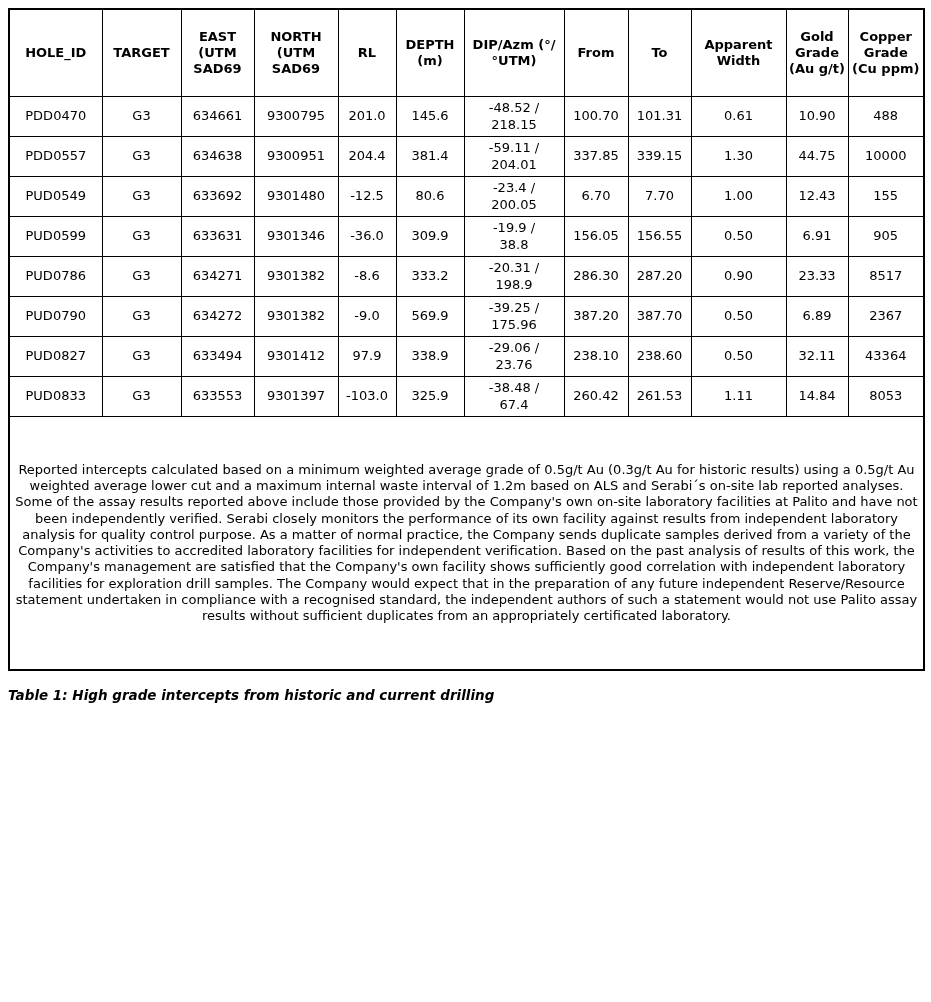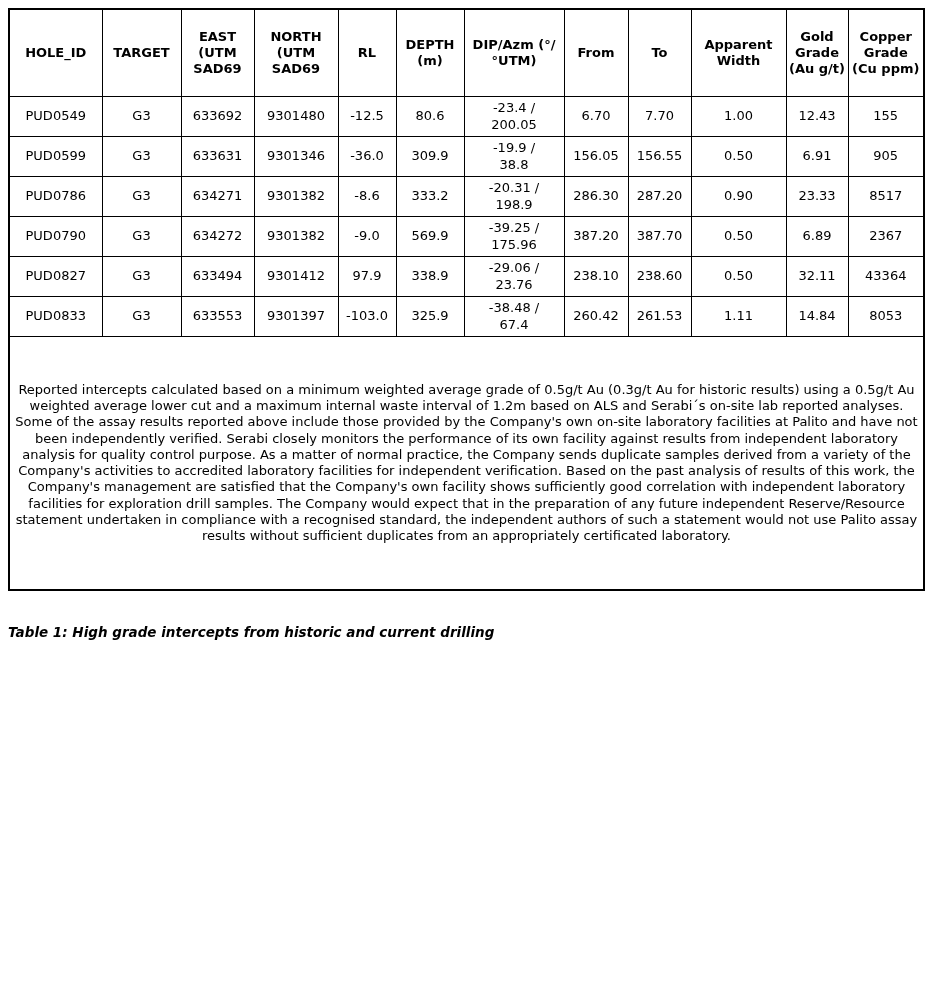--- a/index.html
+++ b/index.html
@@ -43,21 +43,21 @@
     height: 250px;
     vertical-align: top;
     text-align: center;
     padding: 28px 6px 8px 6px;
     font-size: 13.5px;
     line-height: 1.43;
     white-space: normal;
     margin-left: 28px;
   }
   .caption {
-    margin-top: 33px;
+    margin-top: 16px;
     font-size: 13.5px;
     font-weight: bold;
     font-style: italic;
     text-align: left;
   }
   
   col.c0  { width: 93px; }
   col.c1  { width: 79px; }
   col.c2  { width: 73px; }
   col.c3  { width: 84px; }
@@ -99,20 +99,50 @@
         <th>DIP/Azm (°/°UTM)</th>
         <th>From</th>
         <th>To</th>
         <th>Apparent Width</th>
         <th>Gold Grade (Au g/t)</th>
         <th>Copper Grade (Cu ppm)</th>
       </tr>
   </thead>
   <tbody class="rows">
       <tr>
+        <td>PDD0470</td>
+        <td>G3</td>
+        <td>634661</td>
+        <td>9300795</td>
+        <td>201.0</td>
+        <td>145.6</td>
+        <td>-48.52 /
+218.15</td>
+        <td>100.70</td>
+        <td>101.31</td>
+        <td>0.61</td>
+        <td>10.90</td>
+        <td>488</td>
+      </tr>
+      <tr>
+        <td>PDD0557</td>
+        <td>G3</td>
+        <td>634638</td>
+        <td>9300951</td>
+        <td>204.4</td>
+        <td>381.4</td>
+        <td>-59.11 /
+204.01</td>
+        <td>337.85</td>
+        <td>339.15</td>
+        <td>1.30</td>
+        <td>44.75</td>
+        <td>10000</td>
+      </tr>
+      <tr>
         <td>PUD0549</td>
         <td>G3</td>
         <td>633692</td>
         <td>9301480</td>
         <td>-12.5</td>
         <td>80.6</td>
         <td>-23.4 /
 200.05</td>
         <td>6.70</td>
         <td>7.70</td>

